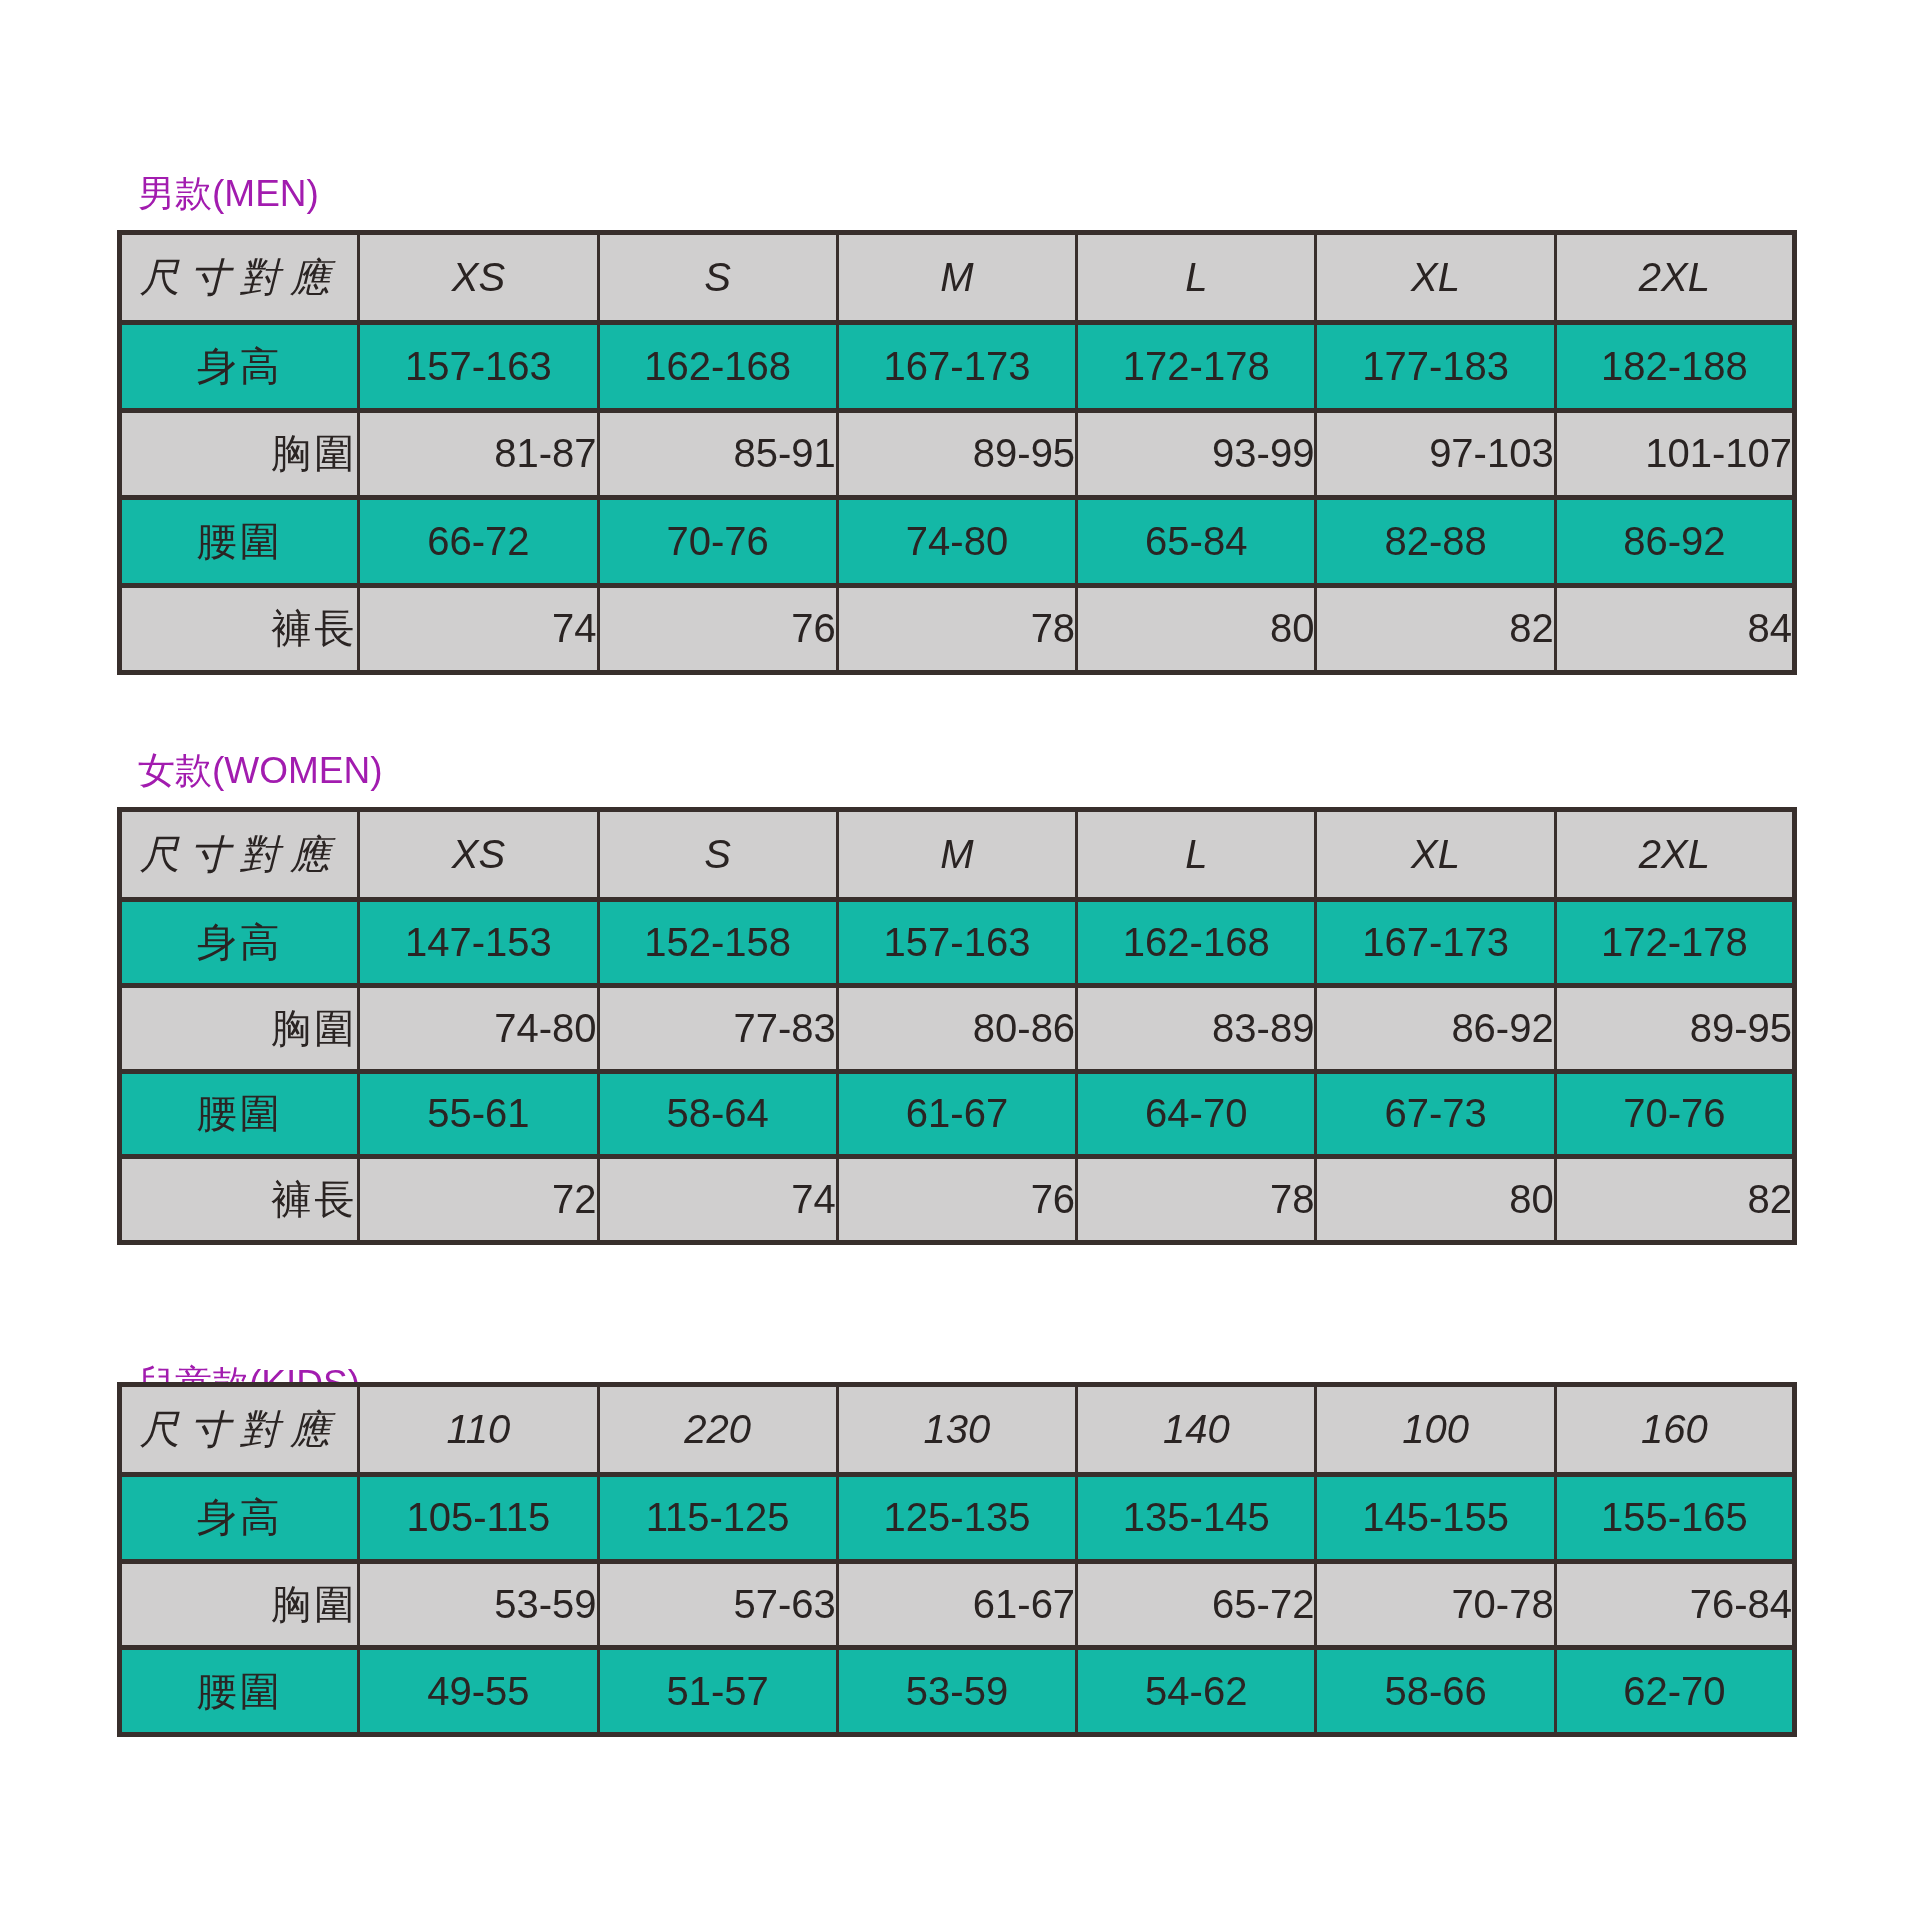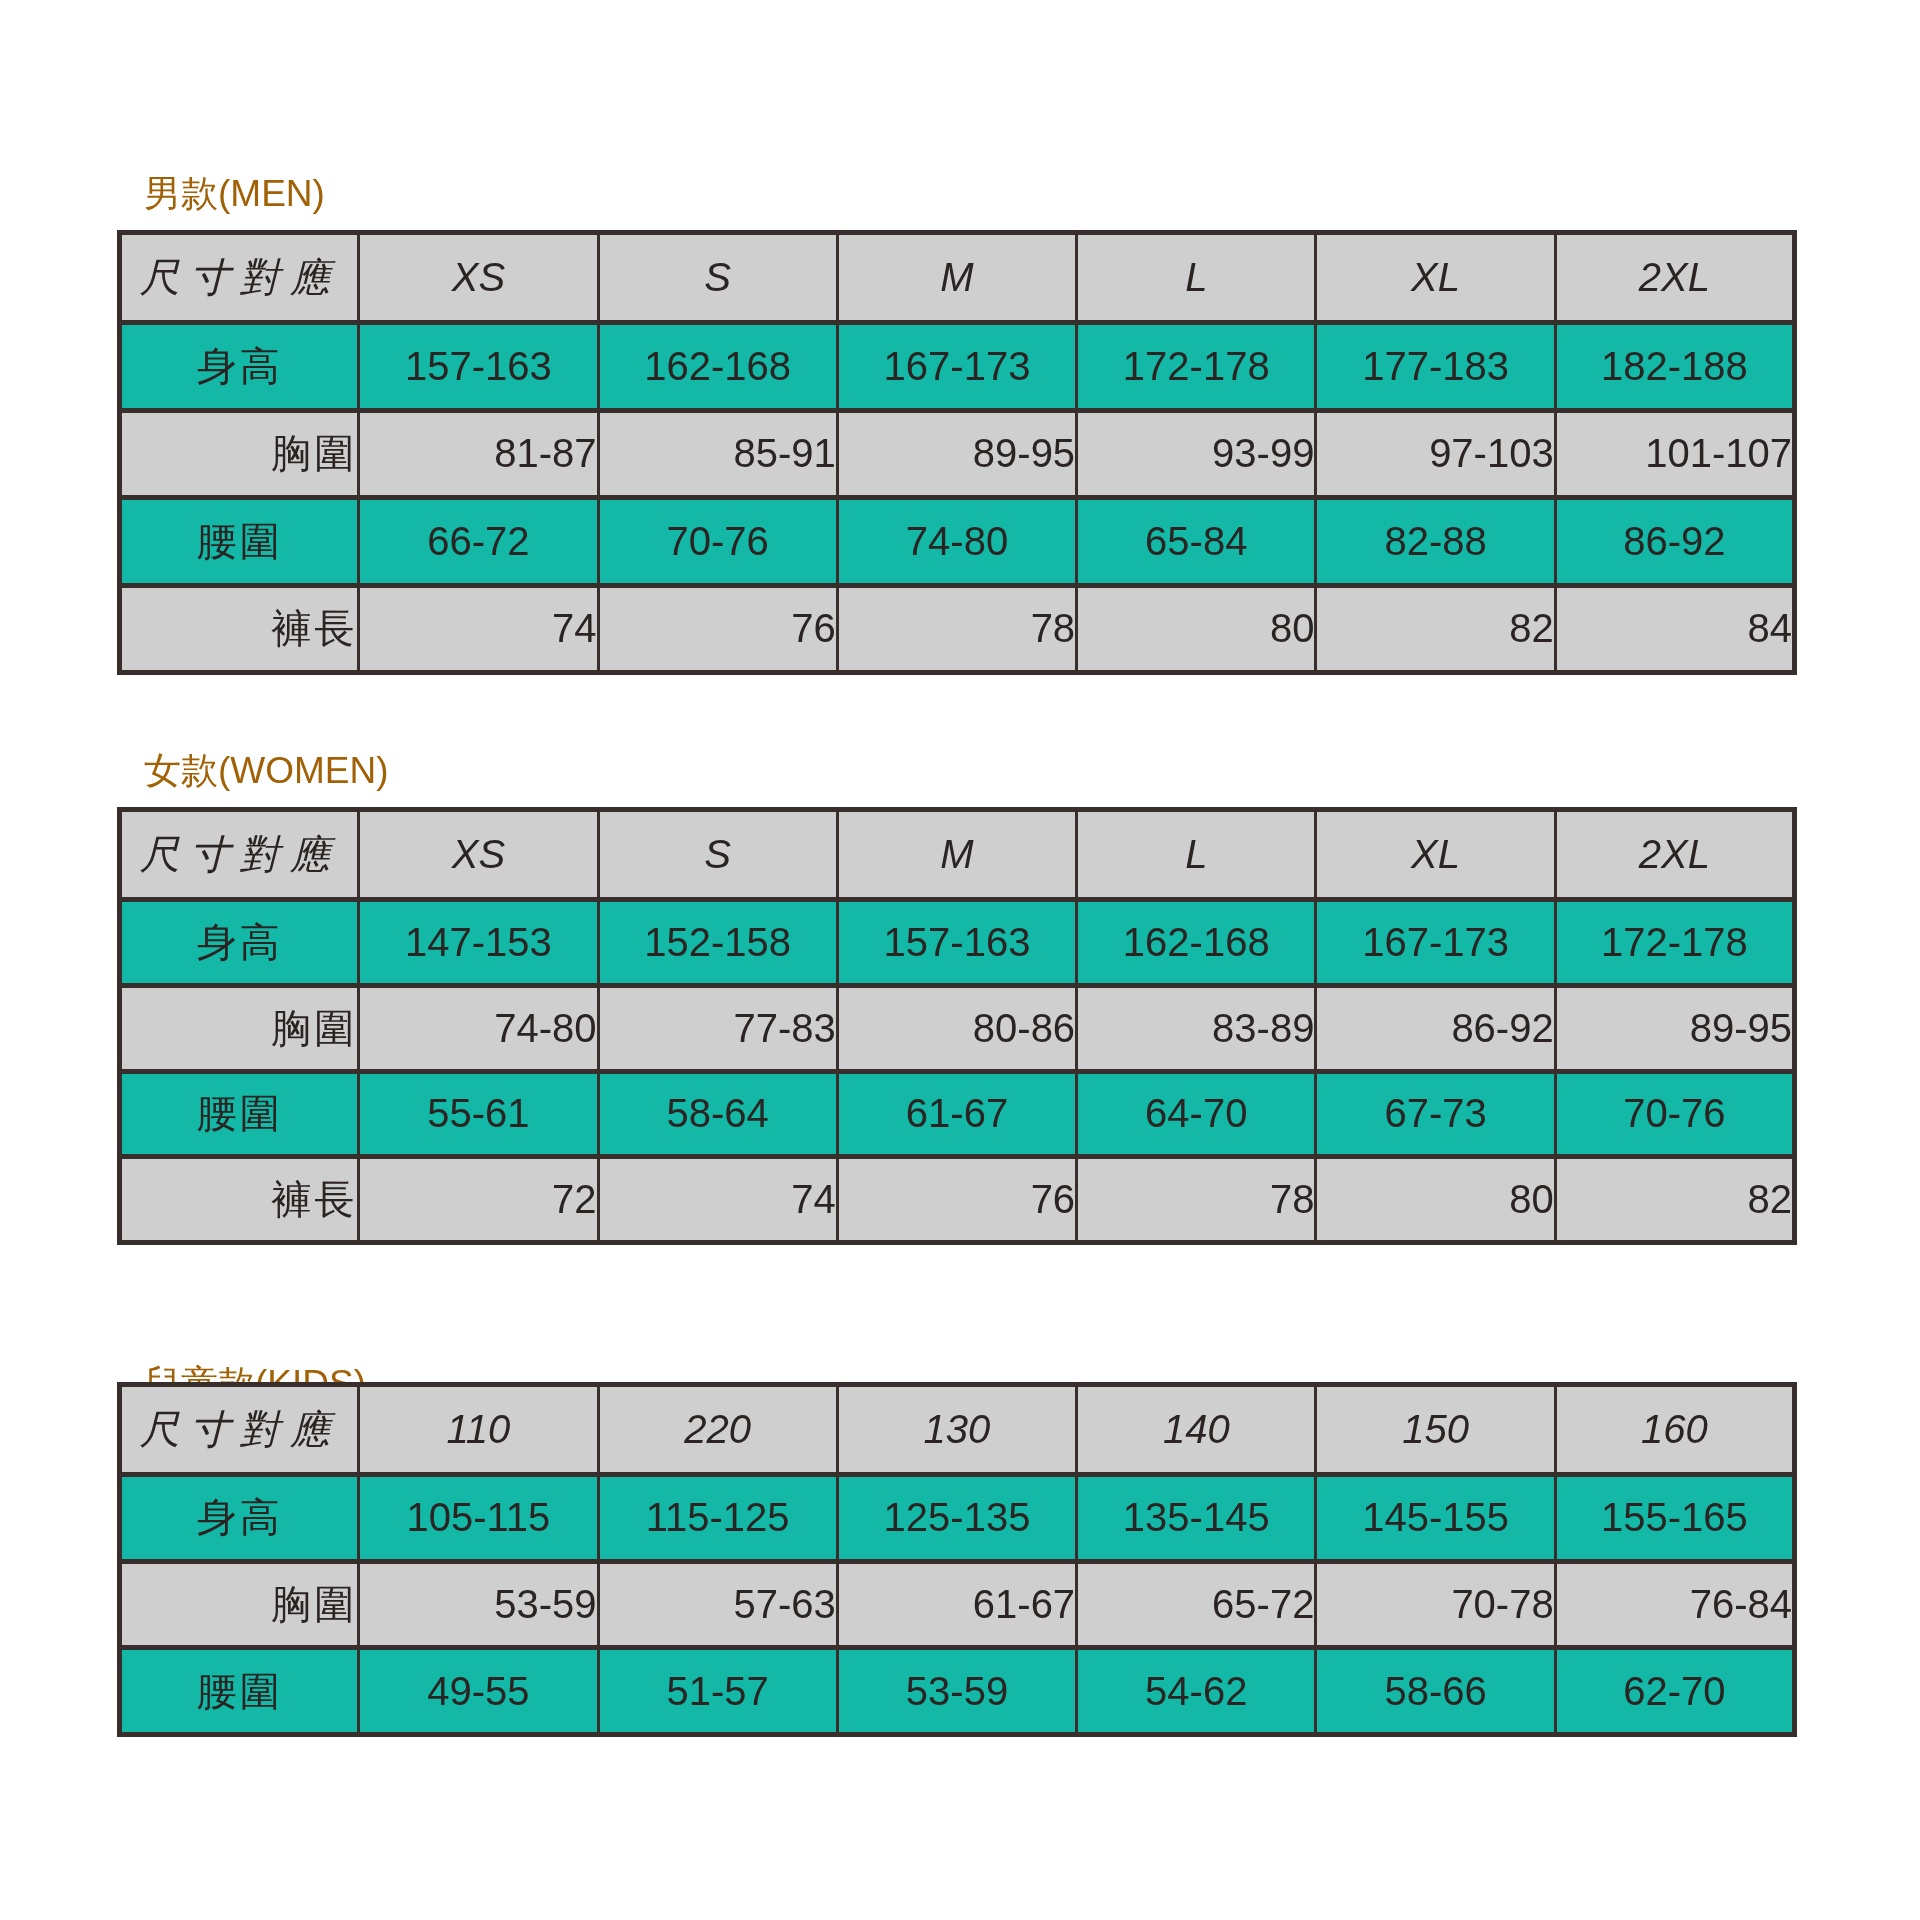--- a/index.html
+++ b/index.html
@@ -12,24 +12,24 @@
   body{
     width:1920px;height:1920px;
     background:var(--bg);
     font-family:"Liberation Sans","DejaVu Sans",sans-serif;
     color:var(--text);
     position:relative;
   }
   .sheet{position:absolute;inset:0;width:1920px;height:1920px;}
   .tbl-title{
     position:absolute;
-    left:144px;
+    left:138px;
     font-size:37px;
     line-height:1.2;
-    color:#a16207;
+    color:#a21caf;
     white-space:nowrap;
   }
   #title-men{top:172px;}
   #title-women{top:749px;}
   #title-kids{top:1326px;margin-top:36px;}
 
   table.size-table{
     position:absolute;
     left:117px;
     width:1680px;
@@ -172,21 +172,21 @@
 
   <div class="tbl-title" id="title-kids">兒童款(KIDS)</div>
   <table class="size-table" id="table-kids">
       <thead>
         <tr class="hdr-row">
           <td class="hdr ls-wide">尺寸對應</td>
           <td class="hdr">110</td>
           <td class="hdr">220</td>
           <td class="hdr">130</td>
           <td class="hdr">140</td>
-          <td class="hdr">150</td>
+          <td class="hdr">100</td>
           <td class="hdr">160</td>
         </tr>
       </thead>
       <tbody>
         <tr class="plain">
           <td class="lbl ls-sm">身高</td>
           <td class="val">105-115</td>
           <td class="val">115-125</td>
           <td class="val">125-135</td>
           <td class="val">135-145</td>

